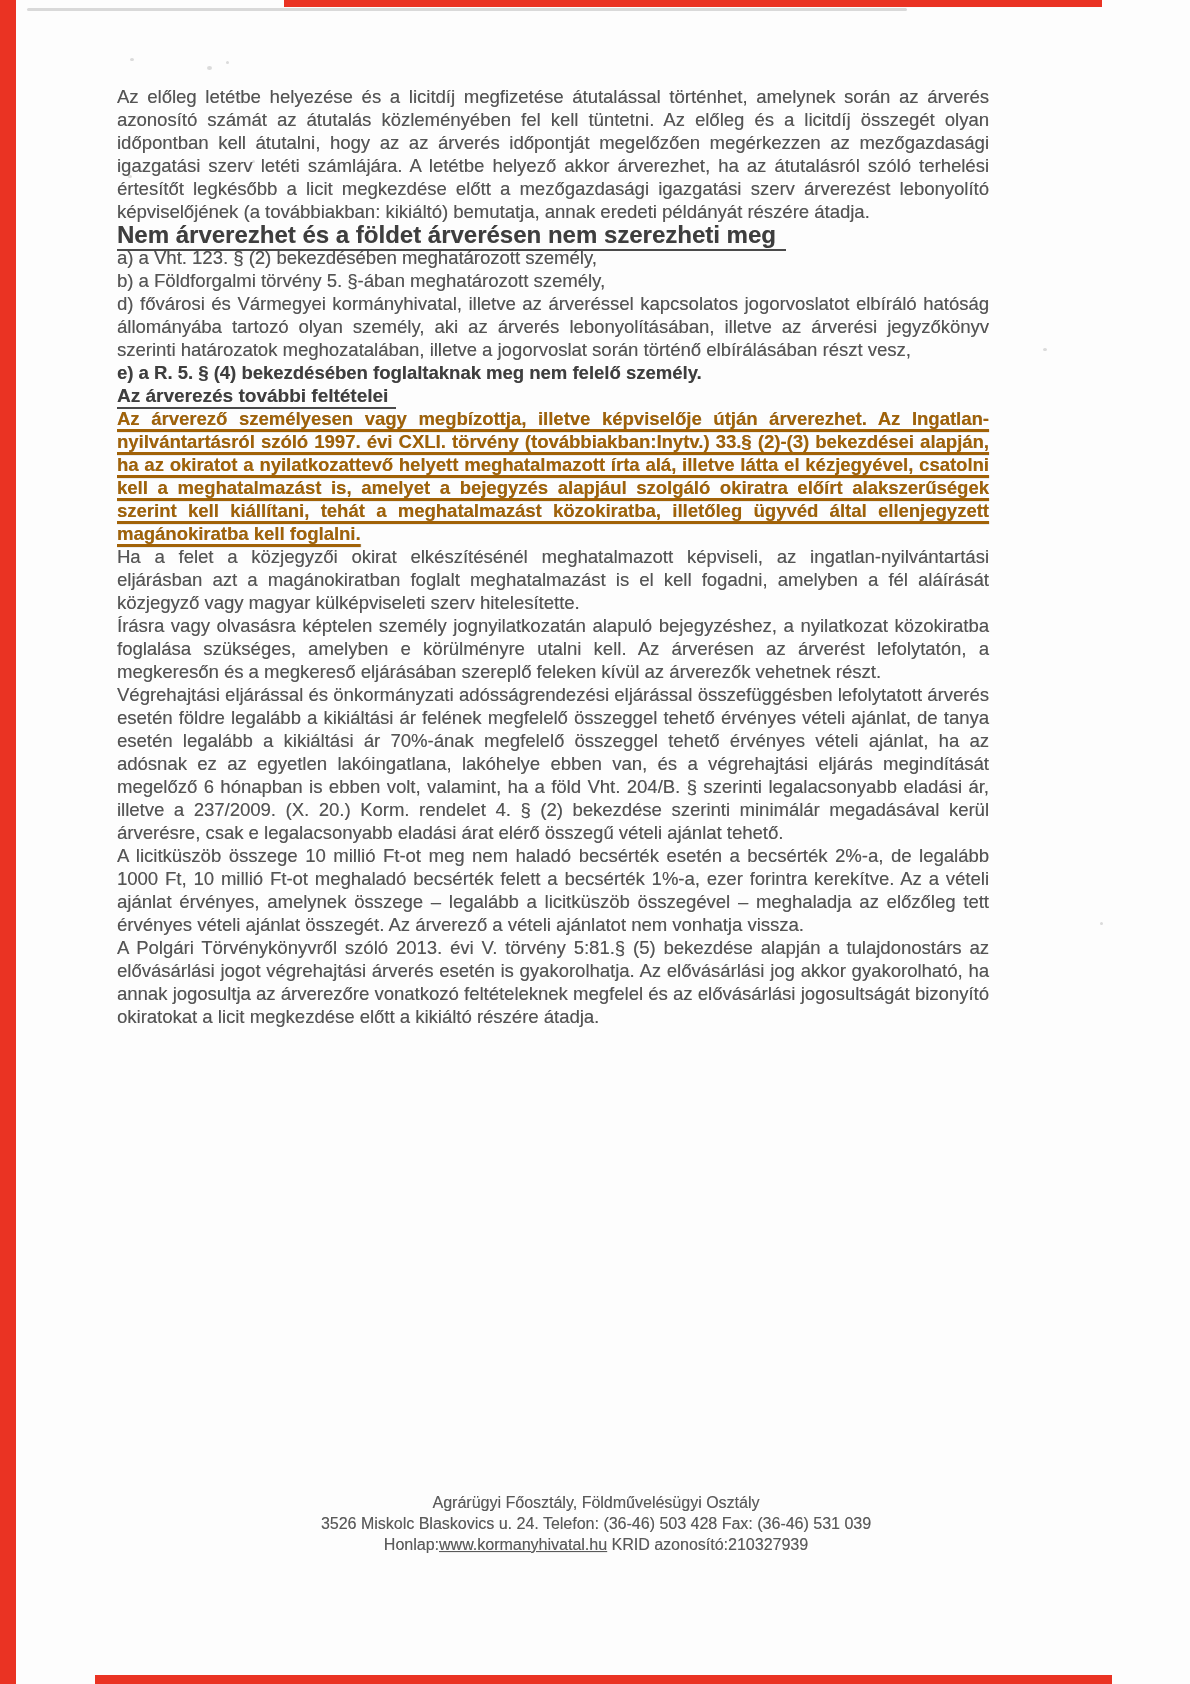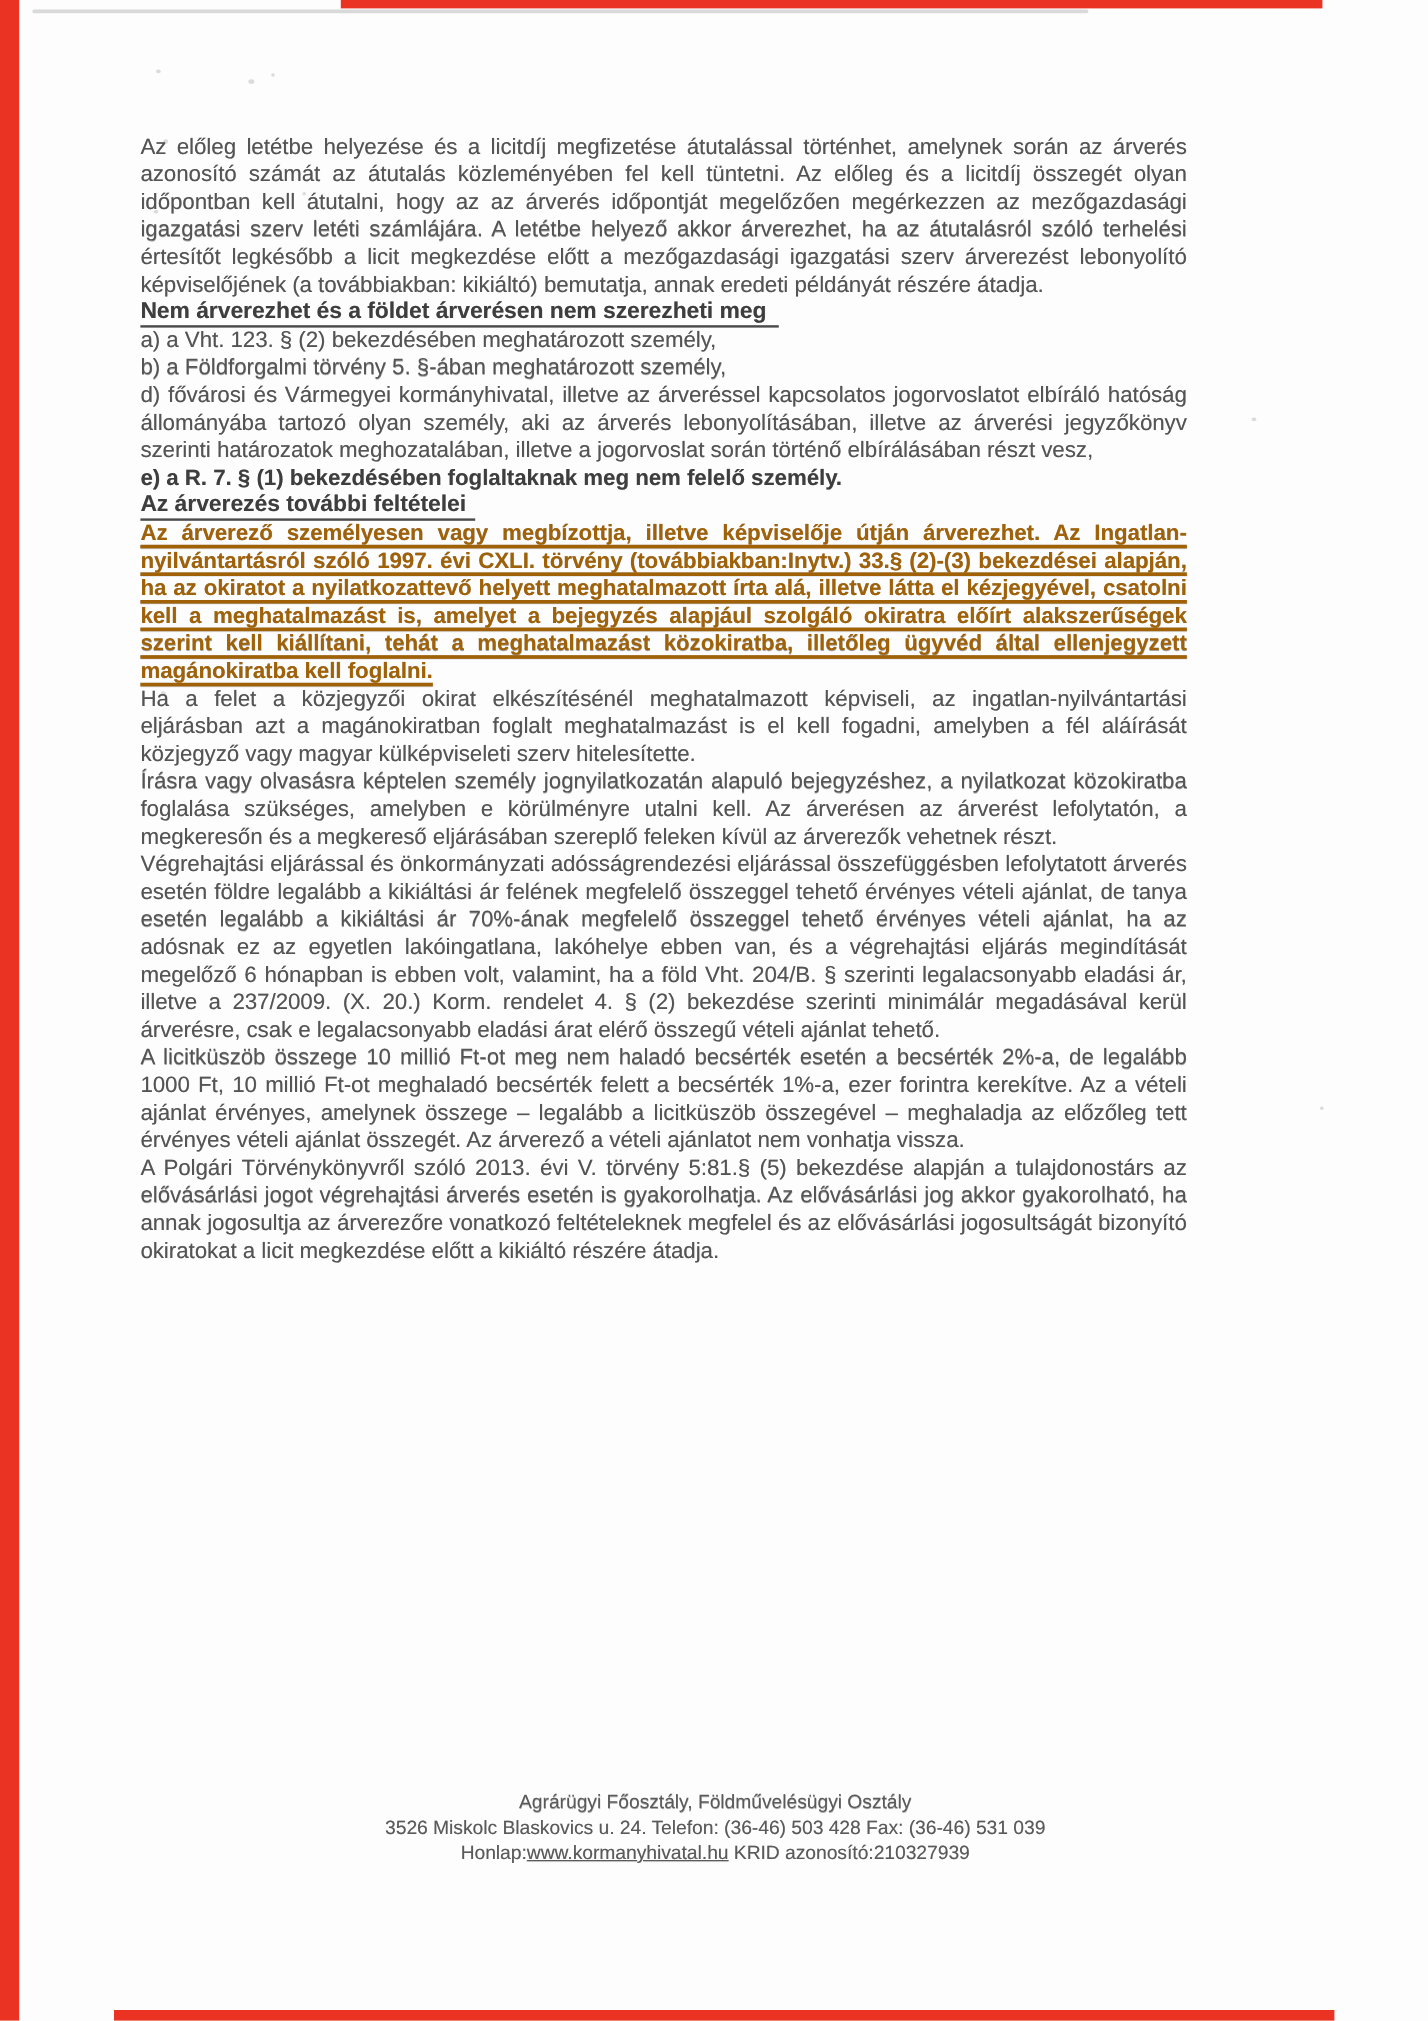--- a/index.html
+++ b/index.html
@@ -25,22 +25,22 @@
   
   .content {
     position:absolute; left:117px; top:0; width:872px;
     color:#545454;
     font-size:18.5px; line-height:23px;
     text-align:justify;
     text-shadow:0.2px 0.2px 0.3px rgba(90,90,90,.55);
   }
   .content p, .content div { margin:0; }
 
-  .p-intro   { padding-top:110px; }
-  .h1        { margin-top:28px; font-weight:bold; color:#3e3e3e; font-size:19px; }
+  .p-intro   { padding-top:85px; }
+  .h1        { margin-top:28px; font-weight:bold; color:#3e3e3e; font-size:24px; }
   .h1 .u     { border-bottom:2.5px solid #4a4a4a; padding-right:10px; padding-bottom:1px; }
   .list      { margin-top:14px; }
   .list .item{ text-align:justify; }
   .bold      { font-weight:bold; color:#3e3e3e; }
   .h2        { margin-top:20px; font-weight:bold; color:#3e3e3e; font-size:19px; }
   .h2 .u     { border-bottom:2.5px solid #4a4a4a; padding-right:8px; padding-bottom:1px; }
   .p-emph    { margin-top:30px; font-weight:bold; color:#a16207;
                text-decoration:underline; text-decoration-thickness:2.5px;
                text-underline-offset:4px; }
   .p-3  { margin-top:28px; }
@@ -83,21 +83,21 @@
     <p class="p-intro">Az előleg letétbe helyezése és a licitdíj megfizetése átutalással történhet, amelynek során az árverés azonosító számát az átutalás közleményében fel kell tüntetni. Az előleg és a licitdíj összegét olyan időpontban kell átutalni, hogy az az árverés időpontját megelőzően megérkezzen az mezőgazdasági igazgatási szerv letéti számlájára. A letétbe helyező akkor árverezhet, ha az átutalásról szóló terhelési értesítőt legkésőbb a licit megkezdése előtt a mezőgazdasági igazgatási szerv árverezést lebonyolító képviselőjének (a továbbiakban: kikiáltó) bemutatja, annak eredeti példányát részére átadja.</p>
 
     <div class="h1">
       <span class="u">Nem árverezhet és a földet árverésen nem szerezheti meg</span>
     </div>
 
     <div class="list">
       <div class="item">a) a Vht. 123. § (2) bekezdésében meghatározott személy,</div>
       <div class="item">b) a Földforgalmi törvény 5. §-ában meghatározott személy,</div>
       <div class="item">d) fővárosi és Vármegyei kormányhivatal, illetve az árveréssel kapcsolatos jogorvoslatot elbíráló hatóság állományába tartozó olyan személy, aki az árverés lebonyolításában, illetve az árverési jegyzőkönyv szerinti határozatok meghozatalában, illetve a jogorvoslat során történő elbírálásában részt vesz,</div>
-      <div class="item bold">e) a R. 7. § (1) bekezdésében foglaltaknak meg nem felelő személy.</div>
+      <div class="item bold">e) a R. 5. § (4) bekezdésében foglaltaknak meg nem felelő személy.</div>
     </div>
 
     <div class="h2">
       <span class="u">Az árverezés további feltételei</span>
     </div>
 
     <p class="p-emph">Az árverező személyesen vagy megbízottja, illetve képviselője útján árverezhet. Az Ingatlan-nyilvántartásról szóló 1997. évi CXLI. törvény (továbbiakban:Inytv.) 33.§ (2)-(3) bekezdései alapján, ha az okiratot a nyilatkozattevő helyett meghatalmazott írta alá, illetve látta el kézjegyével, csatolni kell a meghatalmazást is, amelyet a bejegyzés alapjául szolgáló okiratra előírt alakszerűségek szerint kell kiállítani, tehát a meghatalmazást közokiratba, illetőleg ügyvéd által ellenjegyzett magánokiratba kell foglalni.</p>
 
     <p class="p-3">Ha a felet a közjegyzői okirat elkészítésénél meghatalmazott képviseli, az ingatlan-nyilvántartási eljárásban azt a magánokiratban foglalt meghatalmazást is el kell fogadni, amelyben a fél aláírását közjegyző vagy magyar külképviseleti szerv hitelesítette.</p>
 

